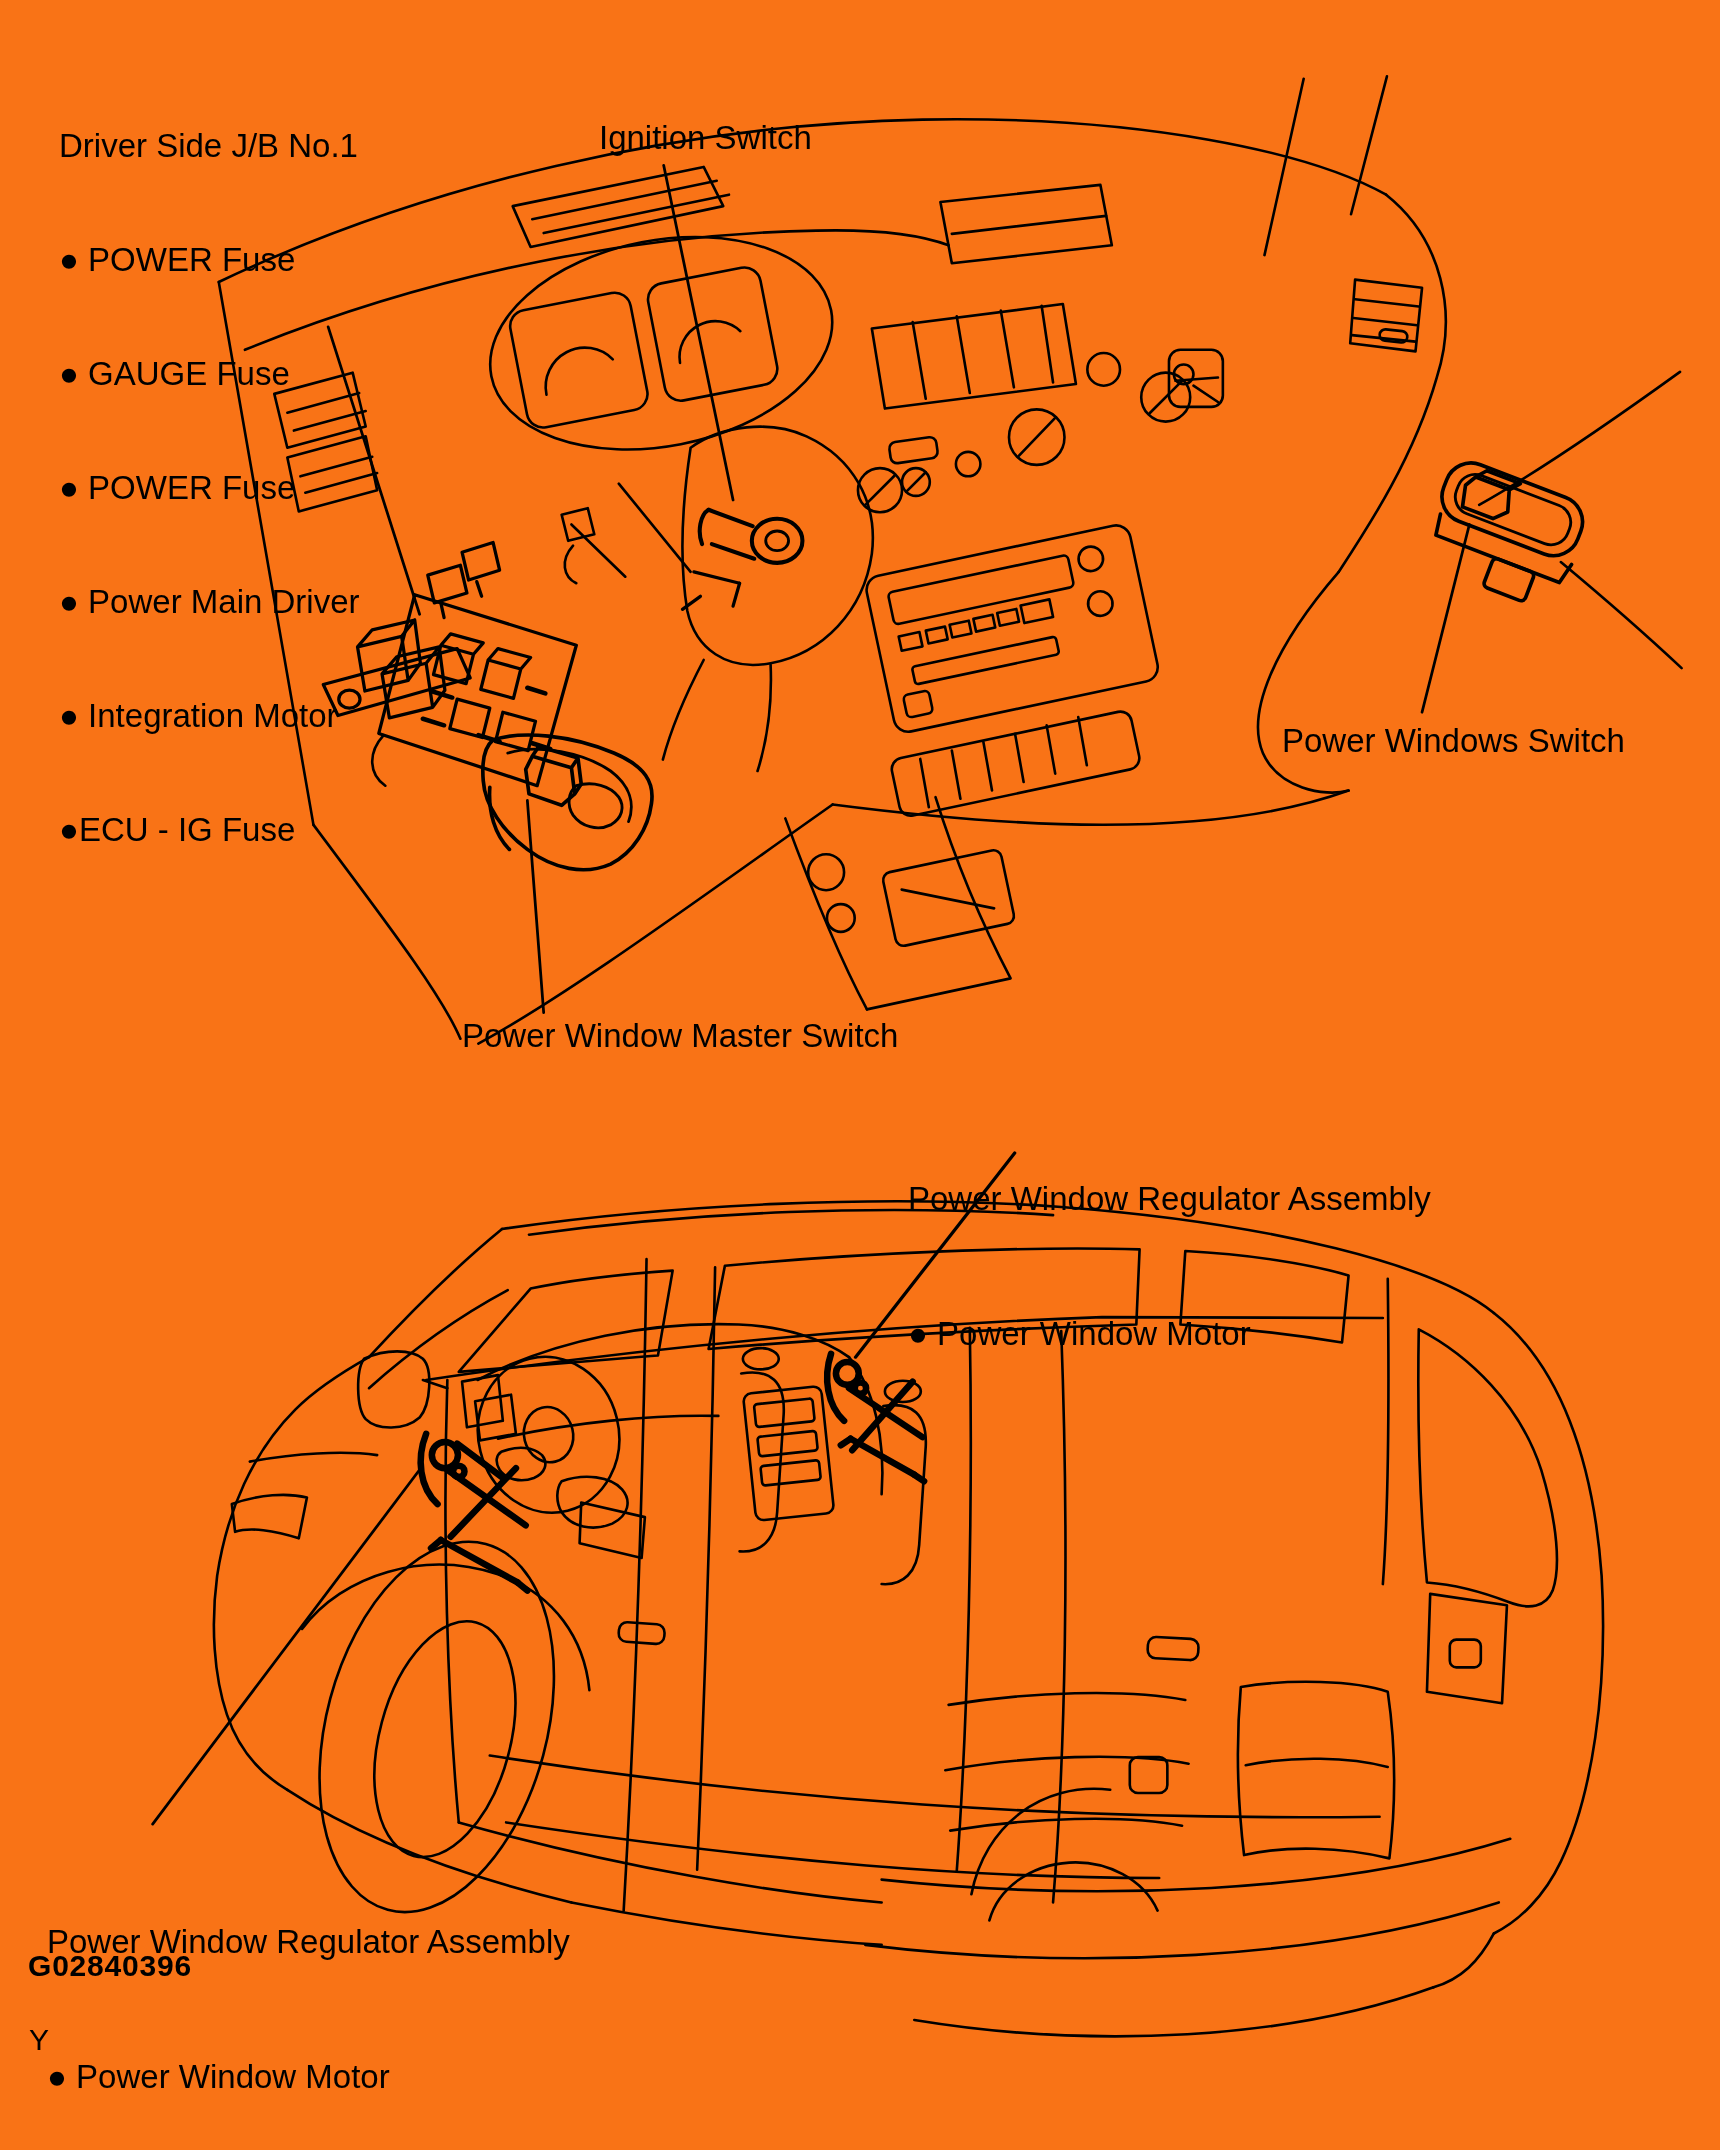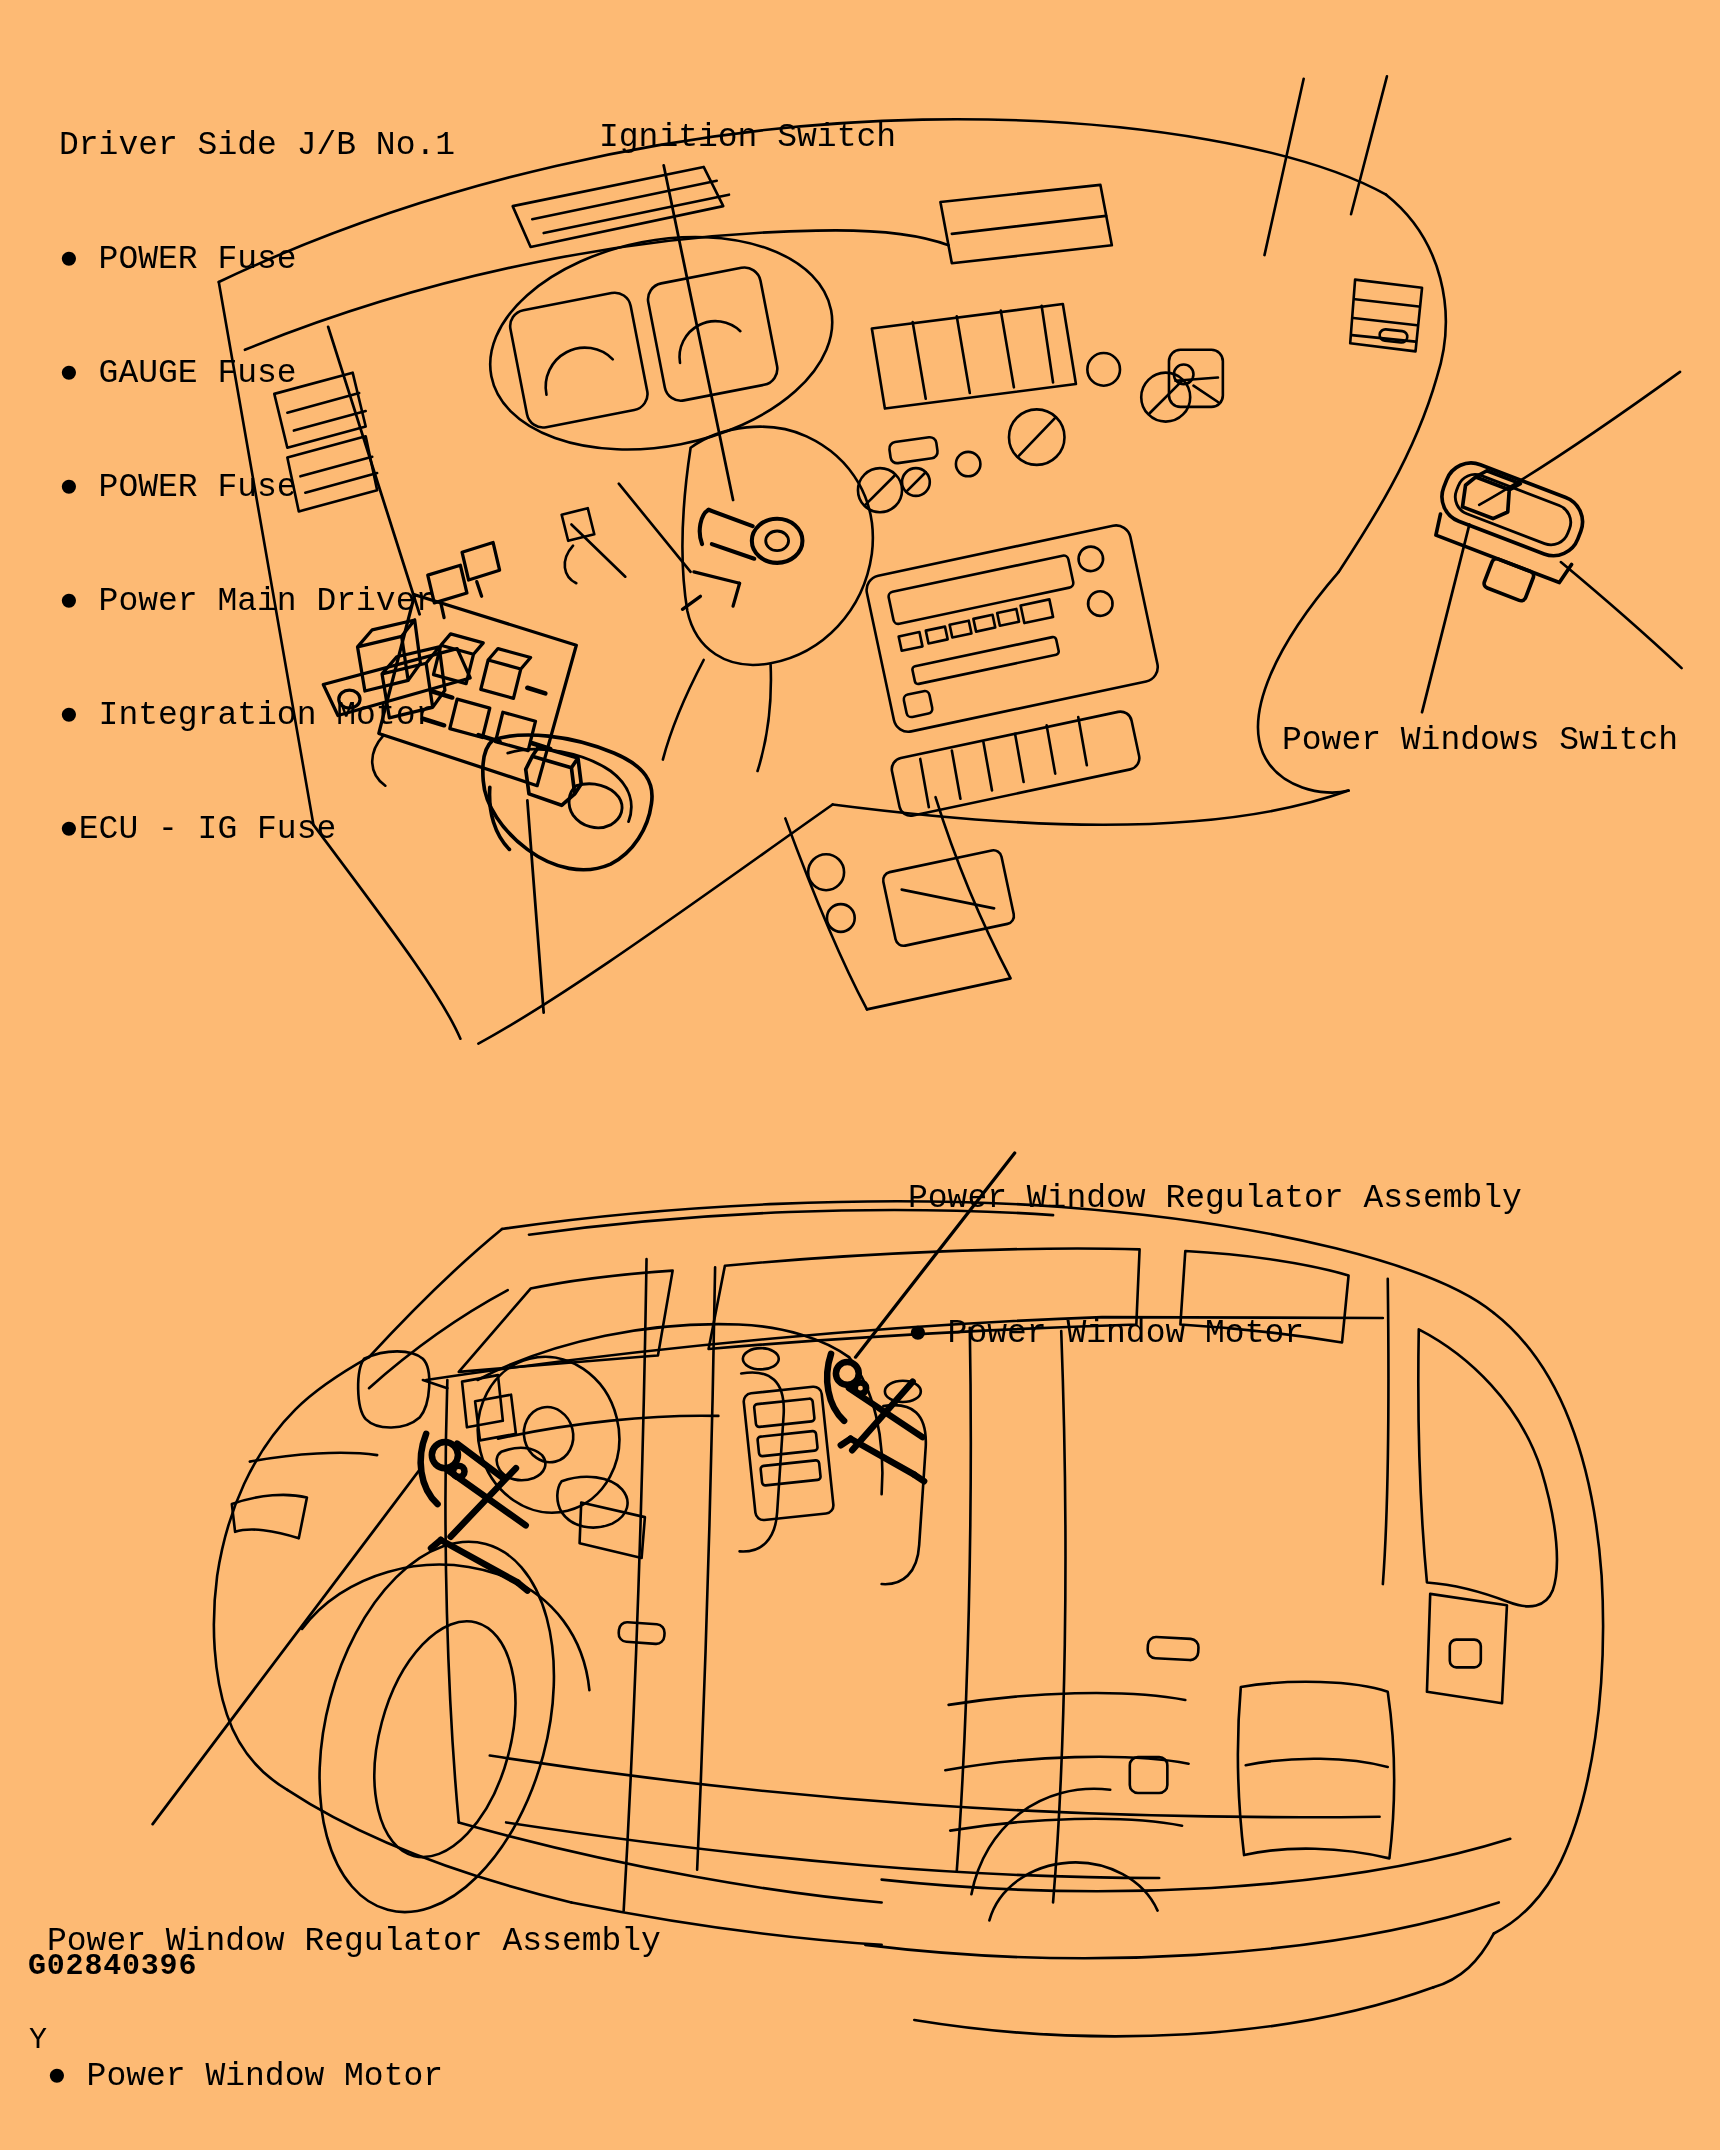--- a/index.html
+++ b/index.html
@@ -1,17 +1,17 @@
 <!DOCTYPE html>
 <html style="font-size:13px"><head>
 <meta charset="utf-8">
 <style>
   html,body{margin:0;padding:0;background:#ffffff;}
-  #canvas{position:relative;width:1720px;height:2151px;background:#fdba74;overflow:hidden;
-          font-family:Liberation Mono, monospace;color:#000;}
+  #canvas{position:relative;width:1720px;height:2151px;background:#f97316;overflow:hidden;
+          font-family:Liberation Sans, sans-serif;color:#000;}
   svg{position:absolute;left:0;top:0;}
   .label{position:absolute;font-size:33px;line-height:38px;white-space:pre;color:#000;}
   .label.two{line-height:45px;}
   .footer-mark{position:absolute;font-size:30px;}
   .figure-code{position:absolute;font-size:30px;font-weight:bold;letter-spacing:0.8px;}
 </style>
 </head>
 <body>
 
 <div id="canvas">
@@ -279,20 +279,21 @@
   <div>● POWER Fuse</div>
   <div>● Power Main Driver</div>
   <div>● Integration Motor</div>
   <div>●ECU - IG Fuse</div>
 </div>
 
 <div class="label" style="left:599px; top:119px;">Ignition Switch</div>
 
 <div class="label" style="left:1282px; top:722px;">Power Windows Switch</div>
 
+<div class="label" style="left:462px; top:1017px;">Power Window Master Switch</div>
 
 <div class="label two" style="left:908px; top:1086px;">
   <div>Power Window Regulator Assembly</div>
   <div>● Power Window Motor</div>
 </div>
 
 <div class="label two" style="left:47px; top:1829px;">
   <div>Power Window Regulator Assembly</div>
   <div>● Power Window Motor</div>
 </div>

